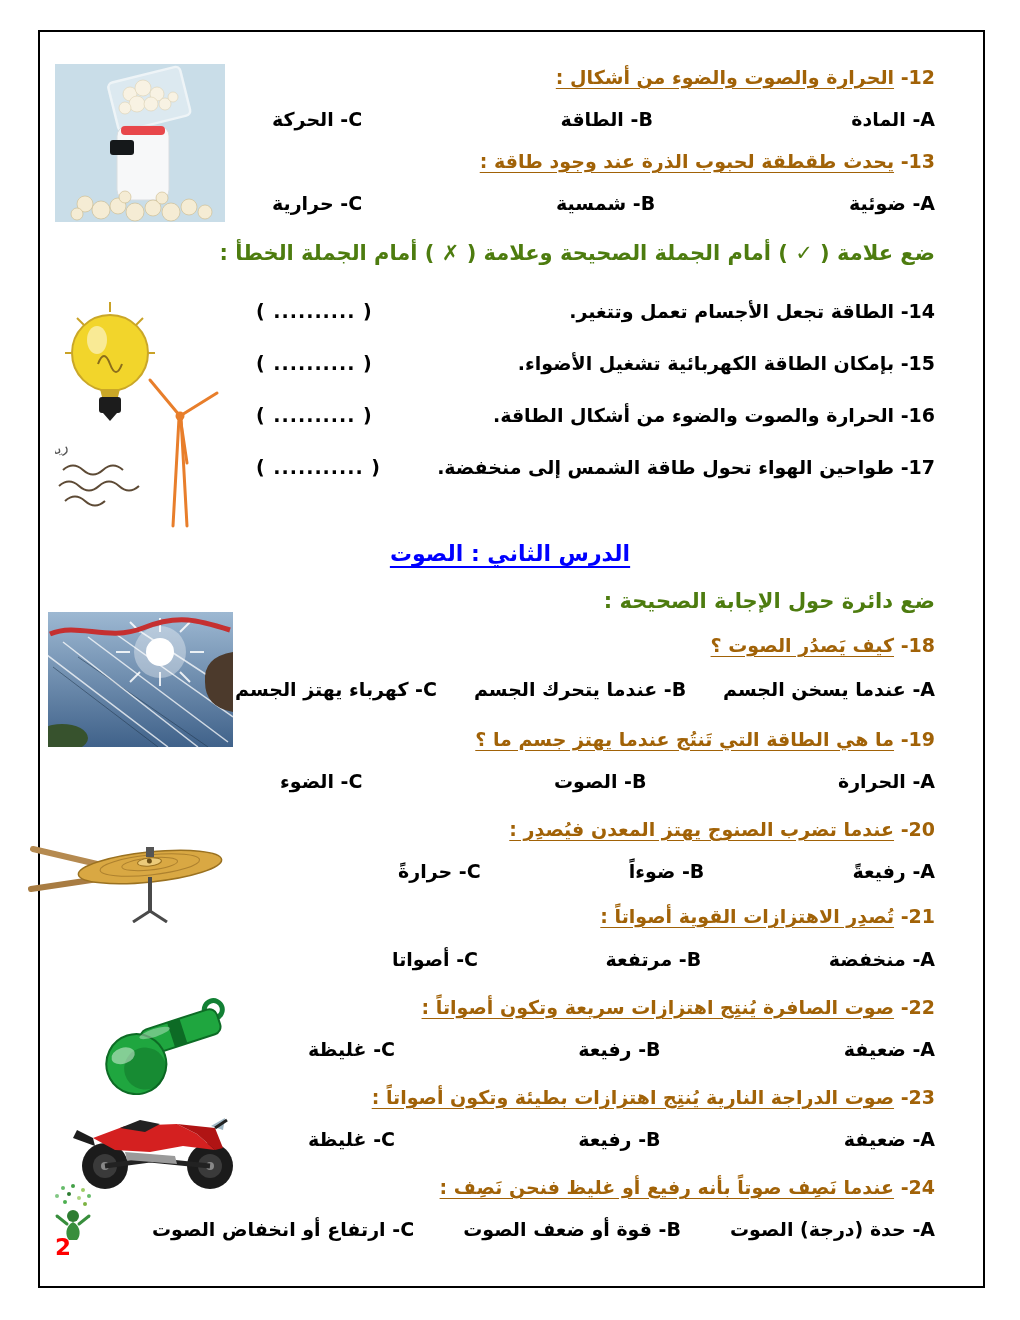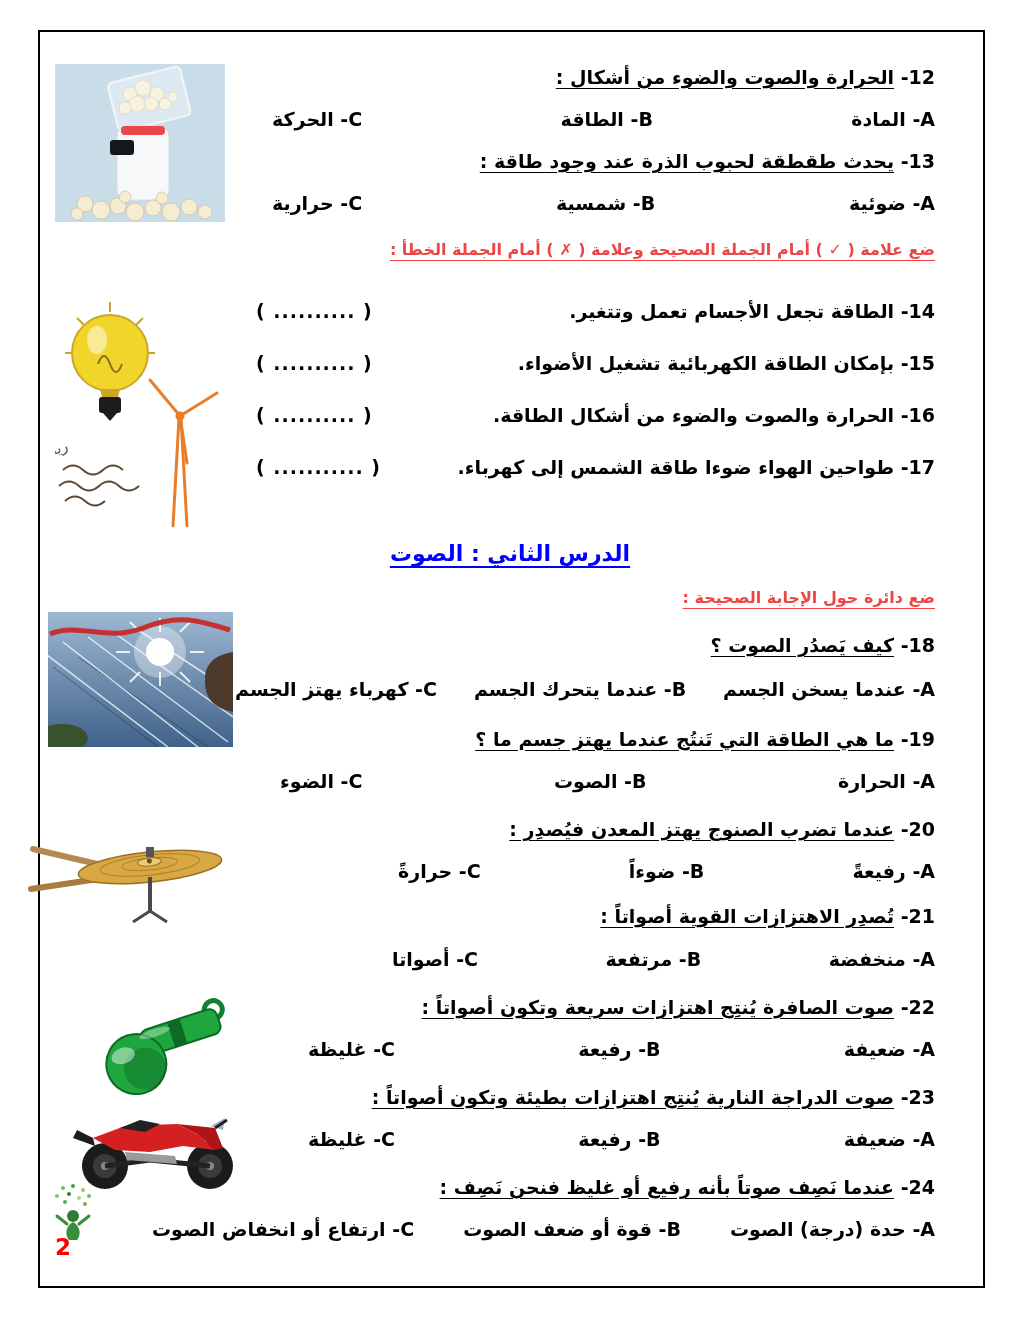--- a/index.html
+++ b/index.html
@@ -1,33 +1,33 @@
 <!DOCTYPE html>
 <html lang="ar" dir="rtl"><head>
 <meta charset="utf-8">
 <style>
   * { margin:0; padding:0; box-sizing:border-box; }
   html,body { background:#ffffff; }
   body { width:1020px; height:1320px; font-family:"DejaVu Sans", sans-serif; }
   .page { position:relative; width:1020px; height:1320px; background:#ffffff; direction:rtl; overflow:hidden; }
   .frame { position:absolute; top:30px; left:38px; right:35px; bottom:32px; border:2px solid #000; }
 
-  .q-row { position:absolute; right:85px; font-size:19px; font-weight:bold; color:#000000; white-space:nowrap; line-height:1.25; }
+  .q-row { position:absolute; right:85px; font-size:19px; font-weight:bold; color:#a16207; white-space:nowrap; line-height:1.25; }
   .q-num { text-decoration:none; }
   .q-text { text-decoration:underline; text-underline-offset:4px; }
 
   .opts { position:absolute; right:85px; display:flex; justify-content:space-between; font-size:19px; font-weight:bold; color:#000; }
   .opt { white-space:nowrap; }
 
   .tf-row { position:absolute; right:85px; left:256px; display:flex; justify-content:space-between; font-size:19px; font-weight:bold; color:#000; }
   .tf-text { white-space:nowrap; }
   .blank { white-space:nowrap; letter-spacing:1px; }
 
   .heading { position:absolute; font-weight:bold; white-space:nowrap; line-height:1.25; }
-  .heading-red { color:#ef4444; font-size:16px; right:85px; text-decoration:underline; text-underline-offset:5px; }
+  .heading-red { color:#4d7c0f; font-size:21px; right:85px; text-underline-offset:5px; }
   .heading-blue { color:#0000ff; font-size:22px; left:0; right:0; text-align:center; text-decoration:underline; text-underline-offset:5px; }
 
   .img-abs { position:absolute; }
   .img-abs svg { display:block; width:100%; height:100%; }
 
   .page-num { position:absolute; left:55px; top:1234px; color:#ff0000; font-size:23px; font-weight:bold; }
 </style>
 </head>
 <body>
 
@@ -108,21 +108,21 @@
   <div class="tf-row" style="top:404px">
     <span class="tf-text">
       <span>16-</span>
       <span>الحرارة والصوت والضوء من أشكال الطاقة.</span>
     </span>
     <span class="blank">( .......... )</span>
   </div>
   <div class="tf-row" style="top:456px">
     <span class="tf-text">
       <span>17-</span>
-      <span>طواحين الهواء ضوءا طاقة الشمس إلى كهرباء.</span>
+      <span>طواحين الهواء تحول طاقة الشمس إلى منخفضة.</span>
     </span>
     <span class="blank">( ........... )</span>
   </div>
 
   <div class="img-abs" style="left:55px; top:298px; width:185px; height:235px">
     <svg viewBox="0 0 185 235">
       <g>
         <g stroke="#c9a227" stroke-width="2">
           <line x1="55" y1="4" x2="55" y2="14"></line>
           <line x1="22" y1="20" x2="30" y2="28"></line>

